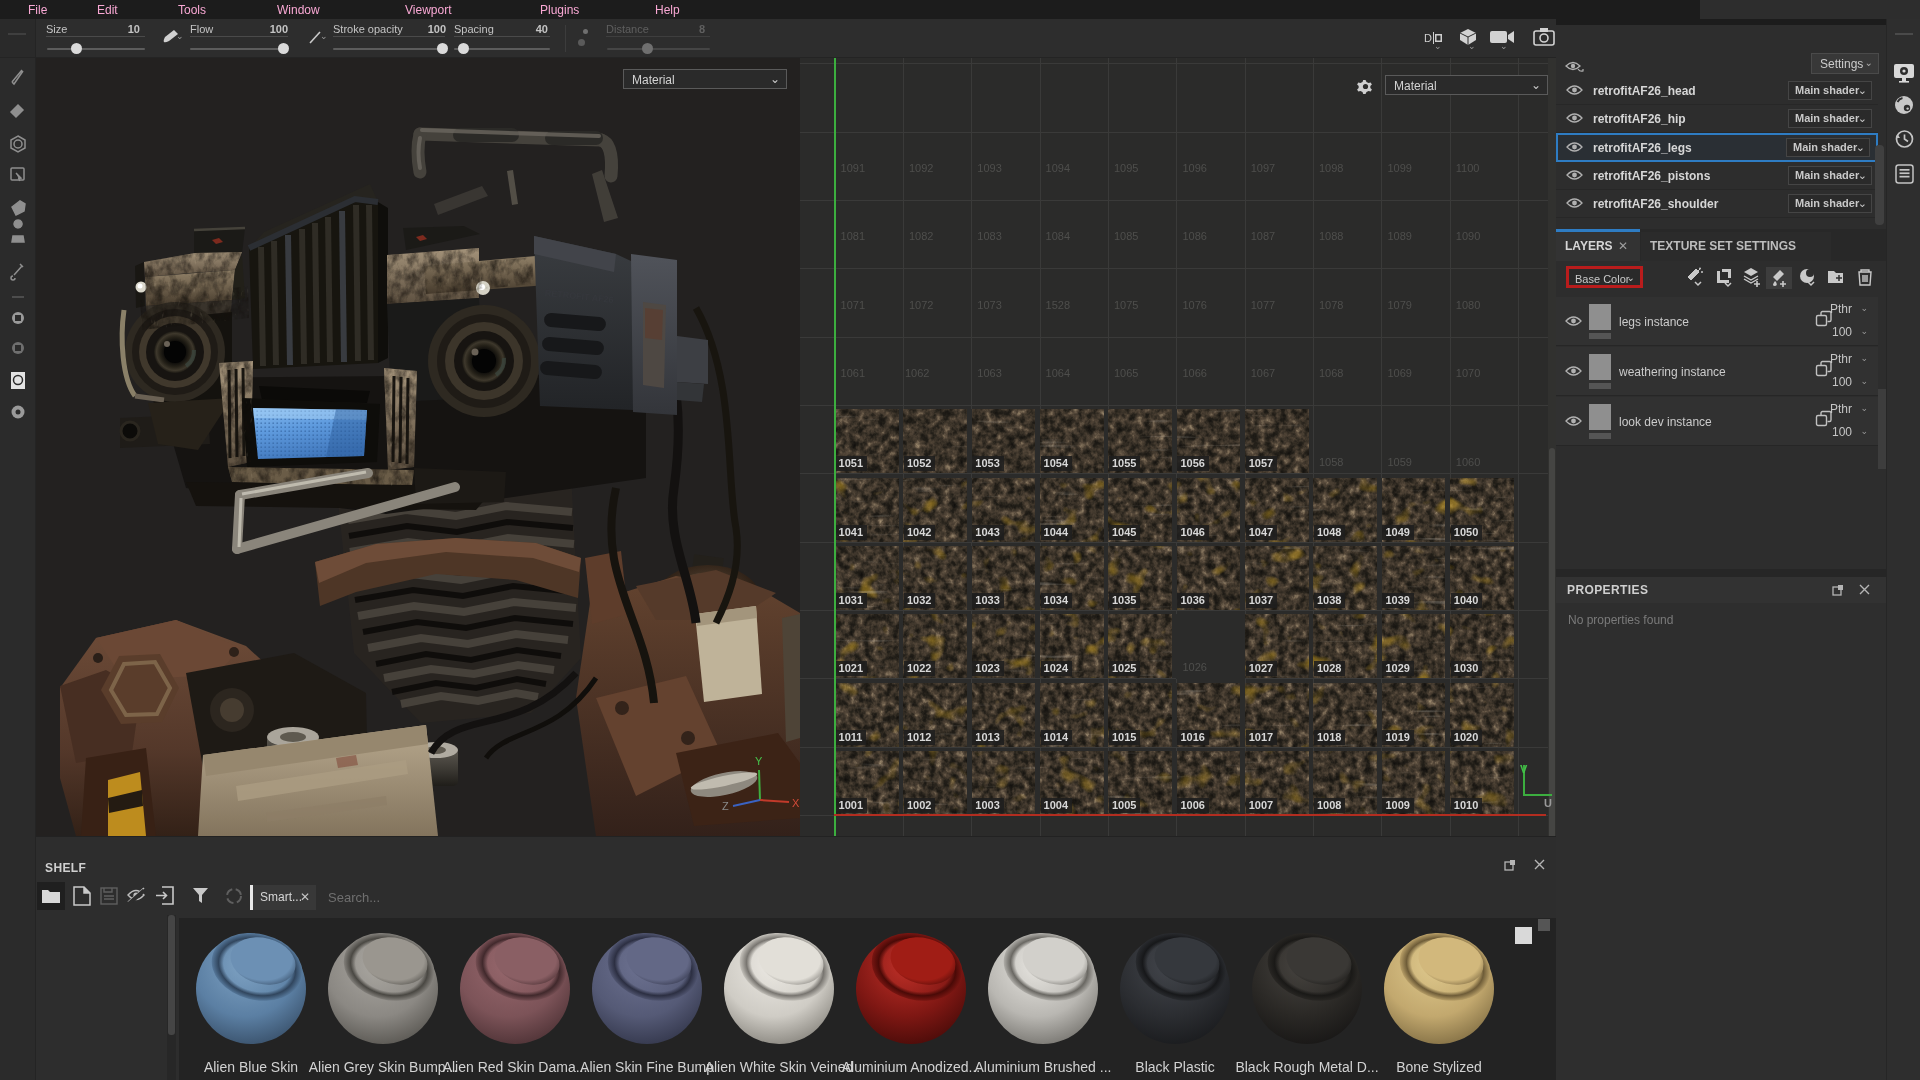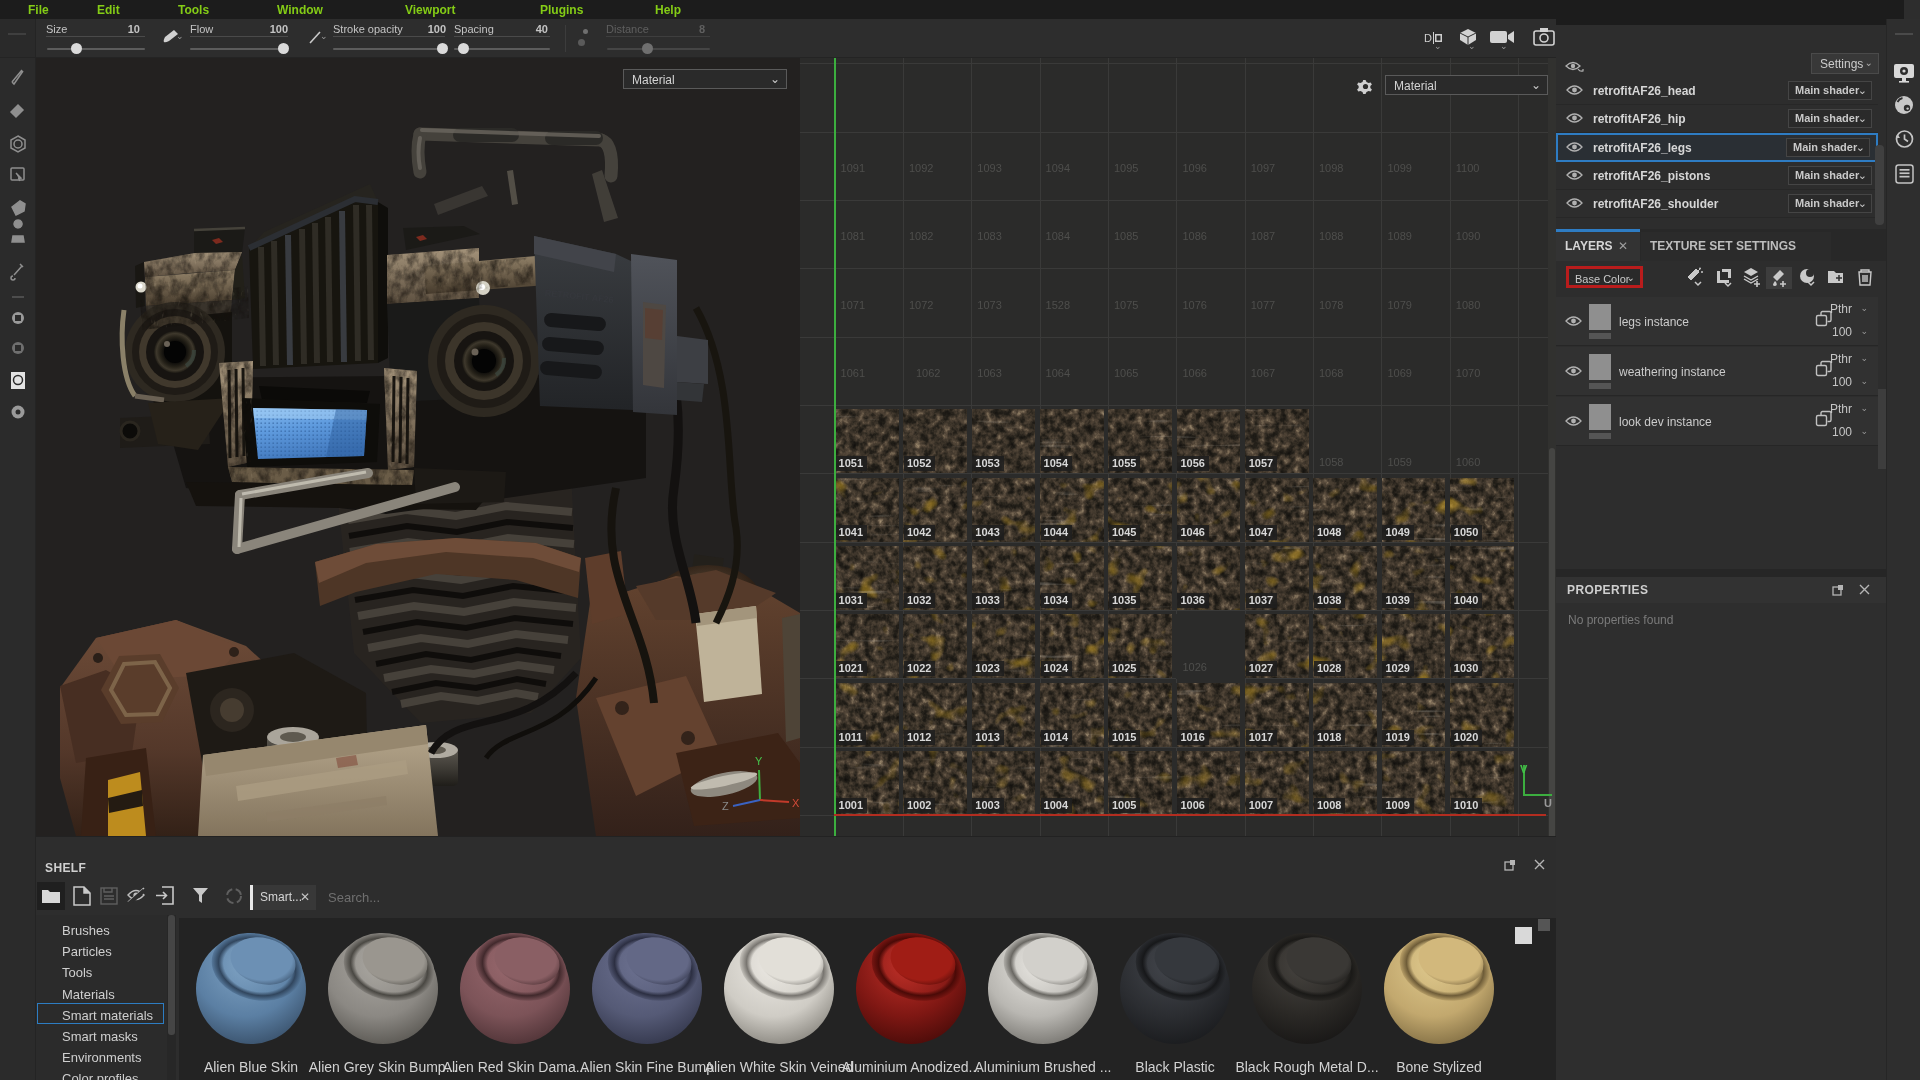--- a/index.html
+++ b/index.html
@@ -1,18 +1,18 @@
 <!DOCTYPE html>
 <html><head><meta charset="utf-8"><style>
 *{margin:0;padding:0;box-sizing:border-box}
 html,body{width:1920px;height:1080px;overflow:hidden;background:#2e2e2e;font-family:"Liberation Sans",sans-serif;}
 .abs{position:absolute}
 #app{position:relative;width:1920px;height:1080px;background:#2d2d2d}
 
-#menubar{position:absolute;left:0;top:0;width:1904px;height:19px;background:#1c1c1c;color:#84cc16;font-size:12px;font-weight:bold}
+#menubar{position:absolute;left:0;top:0;width:1700px;height:19px;background:#1c1c1c;color:#f9a8d4;font-size:12px;font-weight:normal}
 #menubar span{position:absolute;top:3px}
 
 #toolbar{position:absolute;left:0;top:19px;width:1556px;height:39px;background:#2d2d2d;border-bottom:1px solid #242424}
 .tlabel{position:absolute;top:4px;font-size:11px;color:#c4c4c4;font-weight:normal}
 .tlabel.dim{color:#5f5f5f}
 .tval{position:absolute;top:4px;font-size:11px;color:#c4c4c4;text-align:right;font-weight:bold}
 .tval.dim{color:#5f5f5f}
 .track{position:absolute;height:2px;background:#5c5c5c;border-radius:1px}
 .track.dim{background:#454545}
 .knob{position:absolute;width:11px;height:11px;border-radius:50%;background:#dadada}
@@ -593,21 +593,21 @@
       <div class="cellnum" style="left:108.9px;top:240.6px">1072</div>
       <div class="cellnum" style="left:177.3px;top:240.6px">1073</div>
       <div class="cellnum" style="left:245.6px;top:240.6px">1528</div>
       <div class="cellnum" style="left:314.0px;top:240.6px">1075</div>
       <div class="cellnum" style="left:382.4px;top:240.6px">1076</div>
       <div class="cellnum" style="left:450.7px;top:240.6px">1077</div>
       <div class="cellnum" style="left:519.0px;top:240.6px">1078</div>
       <div class="cellnum" style="left:587.4px;top:240.6px">1079</div>
       <div class="cellnum" style="left:655.8px;top:240.6px">1080</div>
       <div class="cellnum" style="left:40.6px;top:308.9px">1061</div>
-      <div class="cellnum" style="left:116px;top:308.9px">1062</div>
+      <div class="cellnum" style="left:105px;top:308.9px">1062</div>
       <div class="cellnum" style="left:177.3px;top:308.9px">1063</div>
       <div class="cellnum" style="left:245.6px;top:308.9px">1064</div>
       <div class="cellnum" style="left:314.0px;top:308.9px">1065</div>
       <div class="cellnum" style="left:382.4px;top:308.9px">1066</div>
       <div class="cellnum" style="left:450.7px;top:308.9px">1067</div>
       <div class="cellnum" style="left:519.0px;top:308.9px">1068</div>
       <div class="cellnum" style="left:587.4px;top:308.9px">1069</div>
       <div class="cellnum" style="left:655.8px;top:308.9px">1070</div>
       <svg class="abs" style="left:35.6px;top:351.2px" width="473" height="64">
         <rect width="473" height="64" filter="url(#fB0)"></rect>
@@ -1022,31 +1022,20 @@
         <path d="M1 1 h15 l-6 7 v8 l-3-2 v-6 z" fill="#c9c9c9"></path>
       </svg>
 <svg class="abs" style="left:189px;top:50px" width="18" height="18" viewBox="0 0 18 18">
         <circle cx="9" cy="9" r="7" fill="none" stroke="#5f5f5f" stroke-width="2" stroke-dasharray="8 3.5"></circle>
       </svg>
 <div class="abs" style="left:214px;top:48px;width:66px;height:25px;background:#383838;border-left:3px solid #e8e8e8;color:#d5d5d5;font-size:12px">
         <span class="abs" style="left:7px;top:5px">Smart...</span>
         <span class="abs" style="right:6px;top:5px;color:#c5c5c5">✕</span>
       </div>
 <span class="abs" style="left:292px;top:53px;color:#6f6f6f;font-size:13px">Search...</span>
-      <div id="shelfside">
-        <span class="sideitem" style="top:8px">Brushes</span>
-        <span class="sideitem" style="top:29px">Particles</span>
-        <span class="sideitem" style="top:50px">Tools</span>
-        <span class="sideitem" style="top:72px">Materials</span>
-        <div class="abs" style="left:1px;top:88px;width:127px;height:21px;border:1px solid #2d7dc3"></div>
-        <span class="sideitem" style="top:93px">Smart materials</span>
-        <span class="sideitem" style="top:114px">Smart masks</span>
-        <span class="sideitem" style="top:135px">Environments</span>
-        <span class="sideitem" style="top:156px">Color profiles</span>
-      </div>
       <div class="abs" style="left:131px;top:78px;width:9px;height:166px;background:#272727">
         <div class="abs" style="left:1px;top:0;width:7px;height:120px;background:#454545;border-radius:3px"></div>
       </div>
       <div id="shelfcontent">
         <div class="abs" style="left:1336px;top:9px;width:17px;height:17px;background:#d9d9d9"></div>
         <div class="abs" style="left:1359px;top:1px;width:12px;height:12px;background:#555"></div>
         <div class="sphere" style="left:17px;top:16px;background:radial-gradient(circle at 45% 28%, #7fa3c4 0%, #5b7fa3 52%, #2c3f55 96%)">
 <div class="abs" style="left:14%;top:0%;width:84%;height:60%;border-radius:50%;transform:rotate(14deg);background:radial-gradient(ellipse at 50% 50%, transparent 52%, #31465e 60%, #5b7fa3 72%, transparent 78%)"></div>
 <div class="abs" style="left:31%;top:4%;width:60%;height:42%;border-radius:50%;transform:rotate(14deg);background:radial-gradient(ellipse at 42% 40%, #6c90b4 0%, #6c90b4 62%, #31465e 86%, #5b7fa3 100%)"></div>
 </div>

